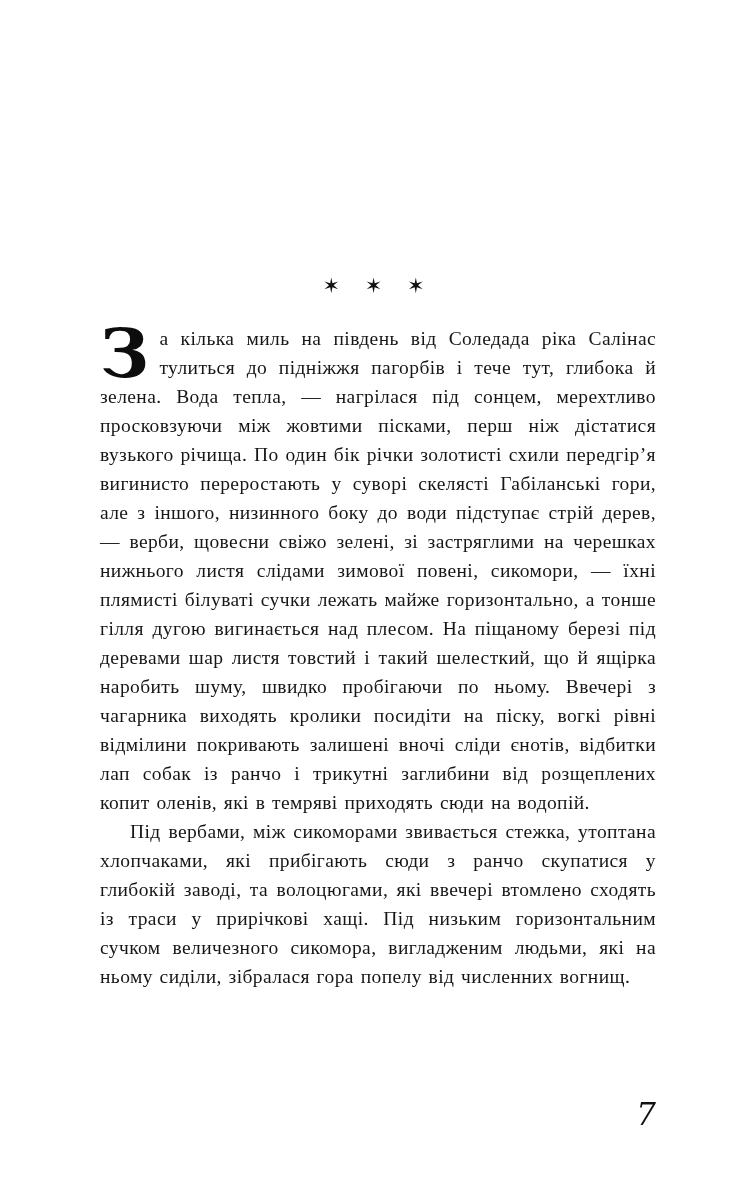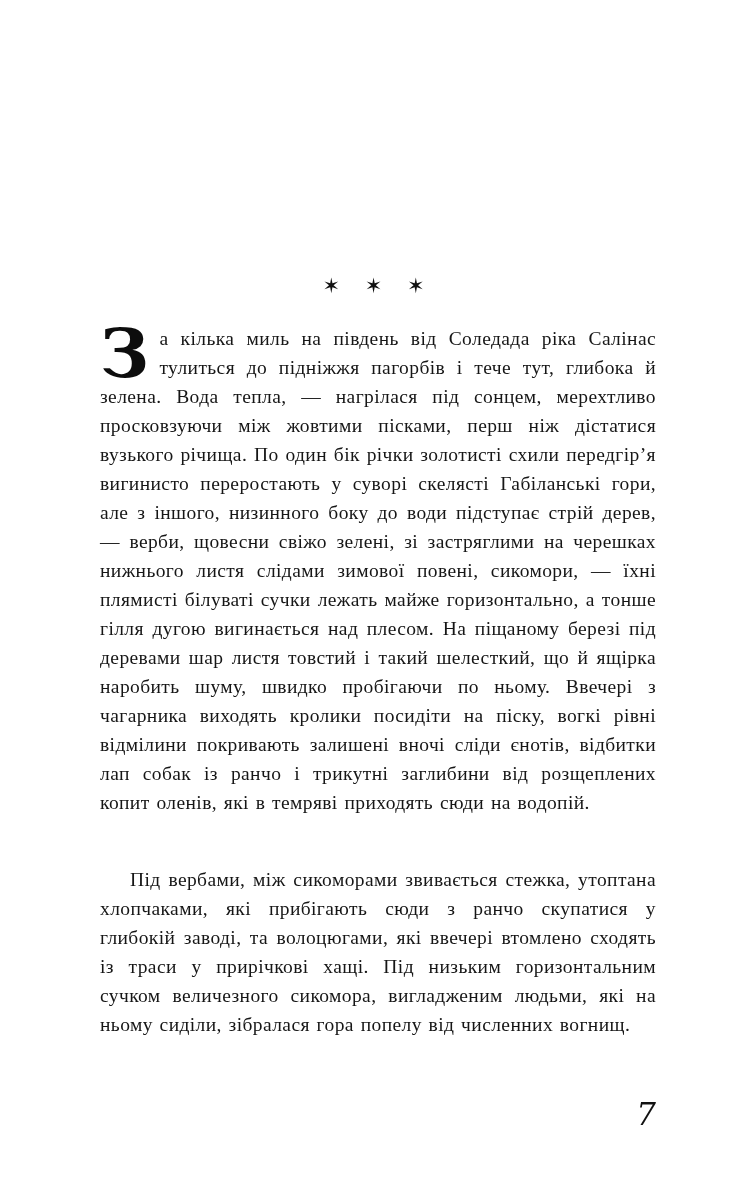--- a/index.html
+++ b/index.html
@@ -43,21 +43,20 @@
     line-height: 29px;
     text-align: justify;
     letter-spacing: 0.4px;
     word-spacing: 1.5px;
   }
   .para {
     margin: 0;
   }
   .para.indented {
     text-indent: 30px;
-    margin-top: 48px;
   }
   .dropcap {
     float: left;
     font-family: "DejaVu Serif", serif;
     font-weight: 700;
     font-size: 68px;
     line-height: 55px;
     padding: 2px 10px 0 0;
     color: #0d0d0d;
   }

